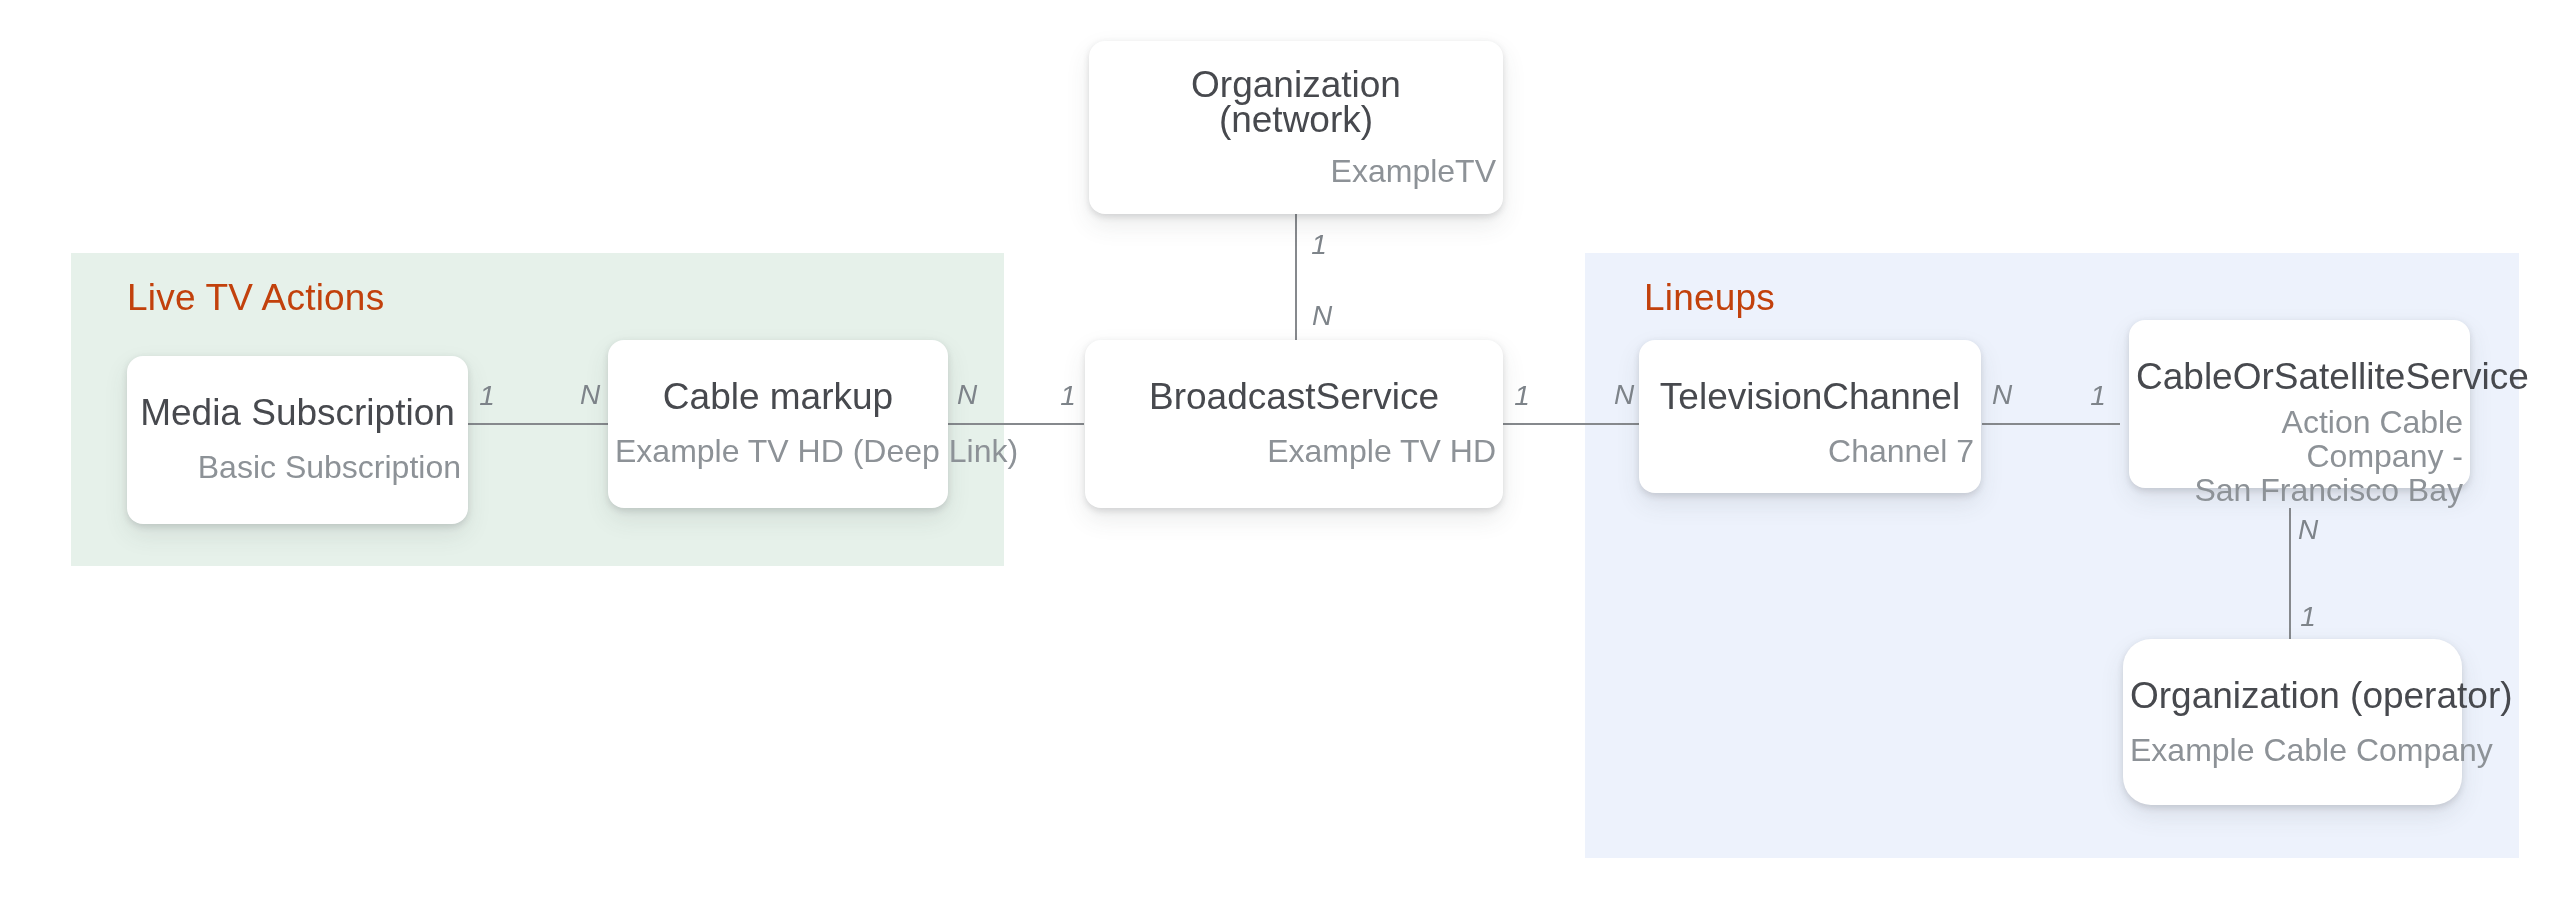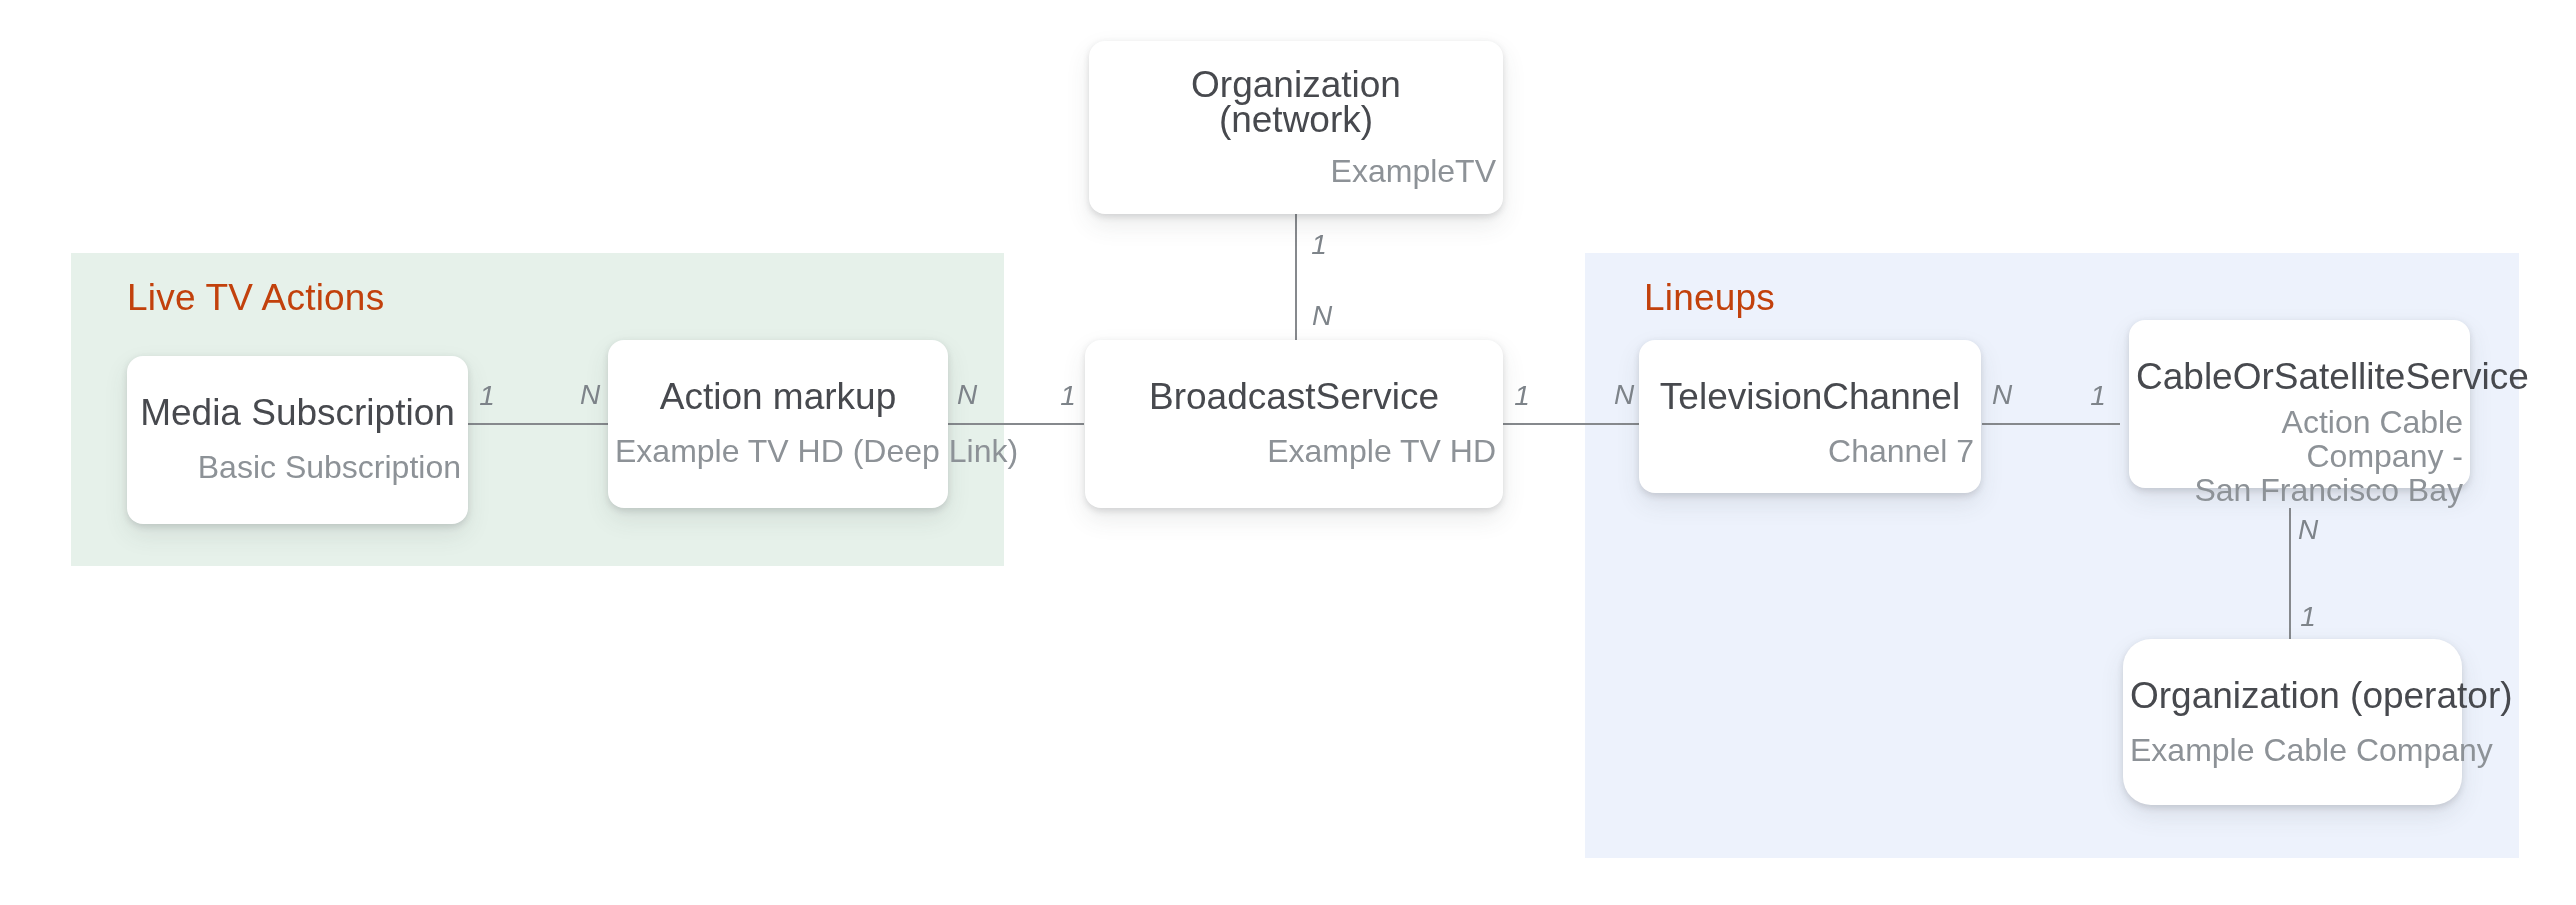--- a/index.html
+++ b/index.html
@@ -138,21 +138,21 @@
     </div>
     <div class="node-subtitle">ExampleTV</div>
   </div>
 
   <div class="node node--media-subscription">
     <div class="node-title">Media Subscription</div>
     <div class="node-subtitle">Basic Subscription</div>
   </div>
 
   <div class="node node--action-markup">
-    <div class="node-title">Action markup</div>
+    <div class="node-title">Cable markup</div>
     <div class="node-subtitle">Example TV HD (Deep Link)</div>
   </div>
 
   <div class="node node--broadcast-service">
     <div class="node-title">BroadcastService</div>
     <div class="node-subtitle">Example TV HD</div>
   </div>
 
   <div class="node node--television-channel">
     <div class="node-title">TelevisionChannel</div>

